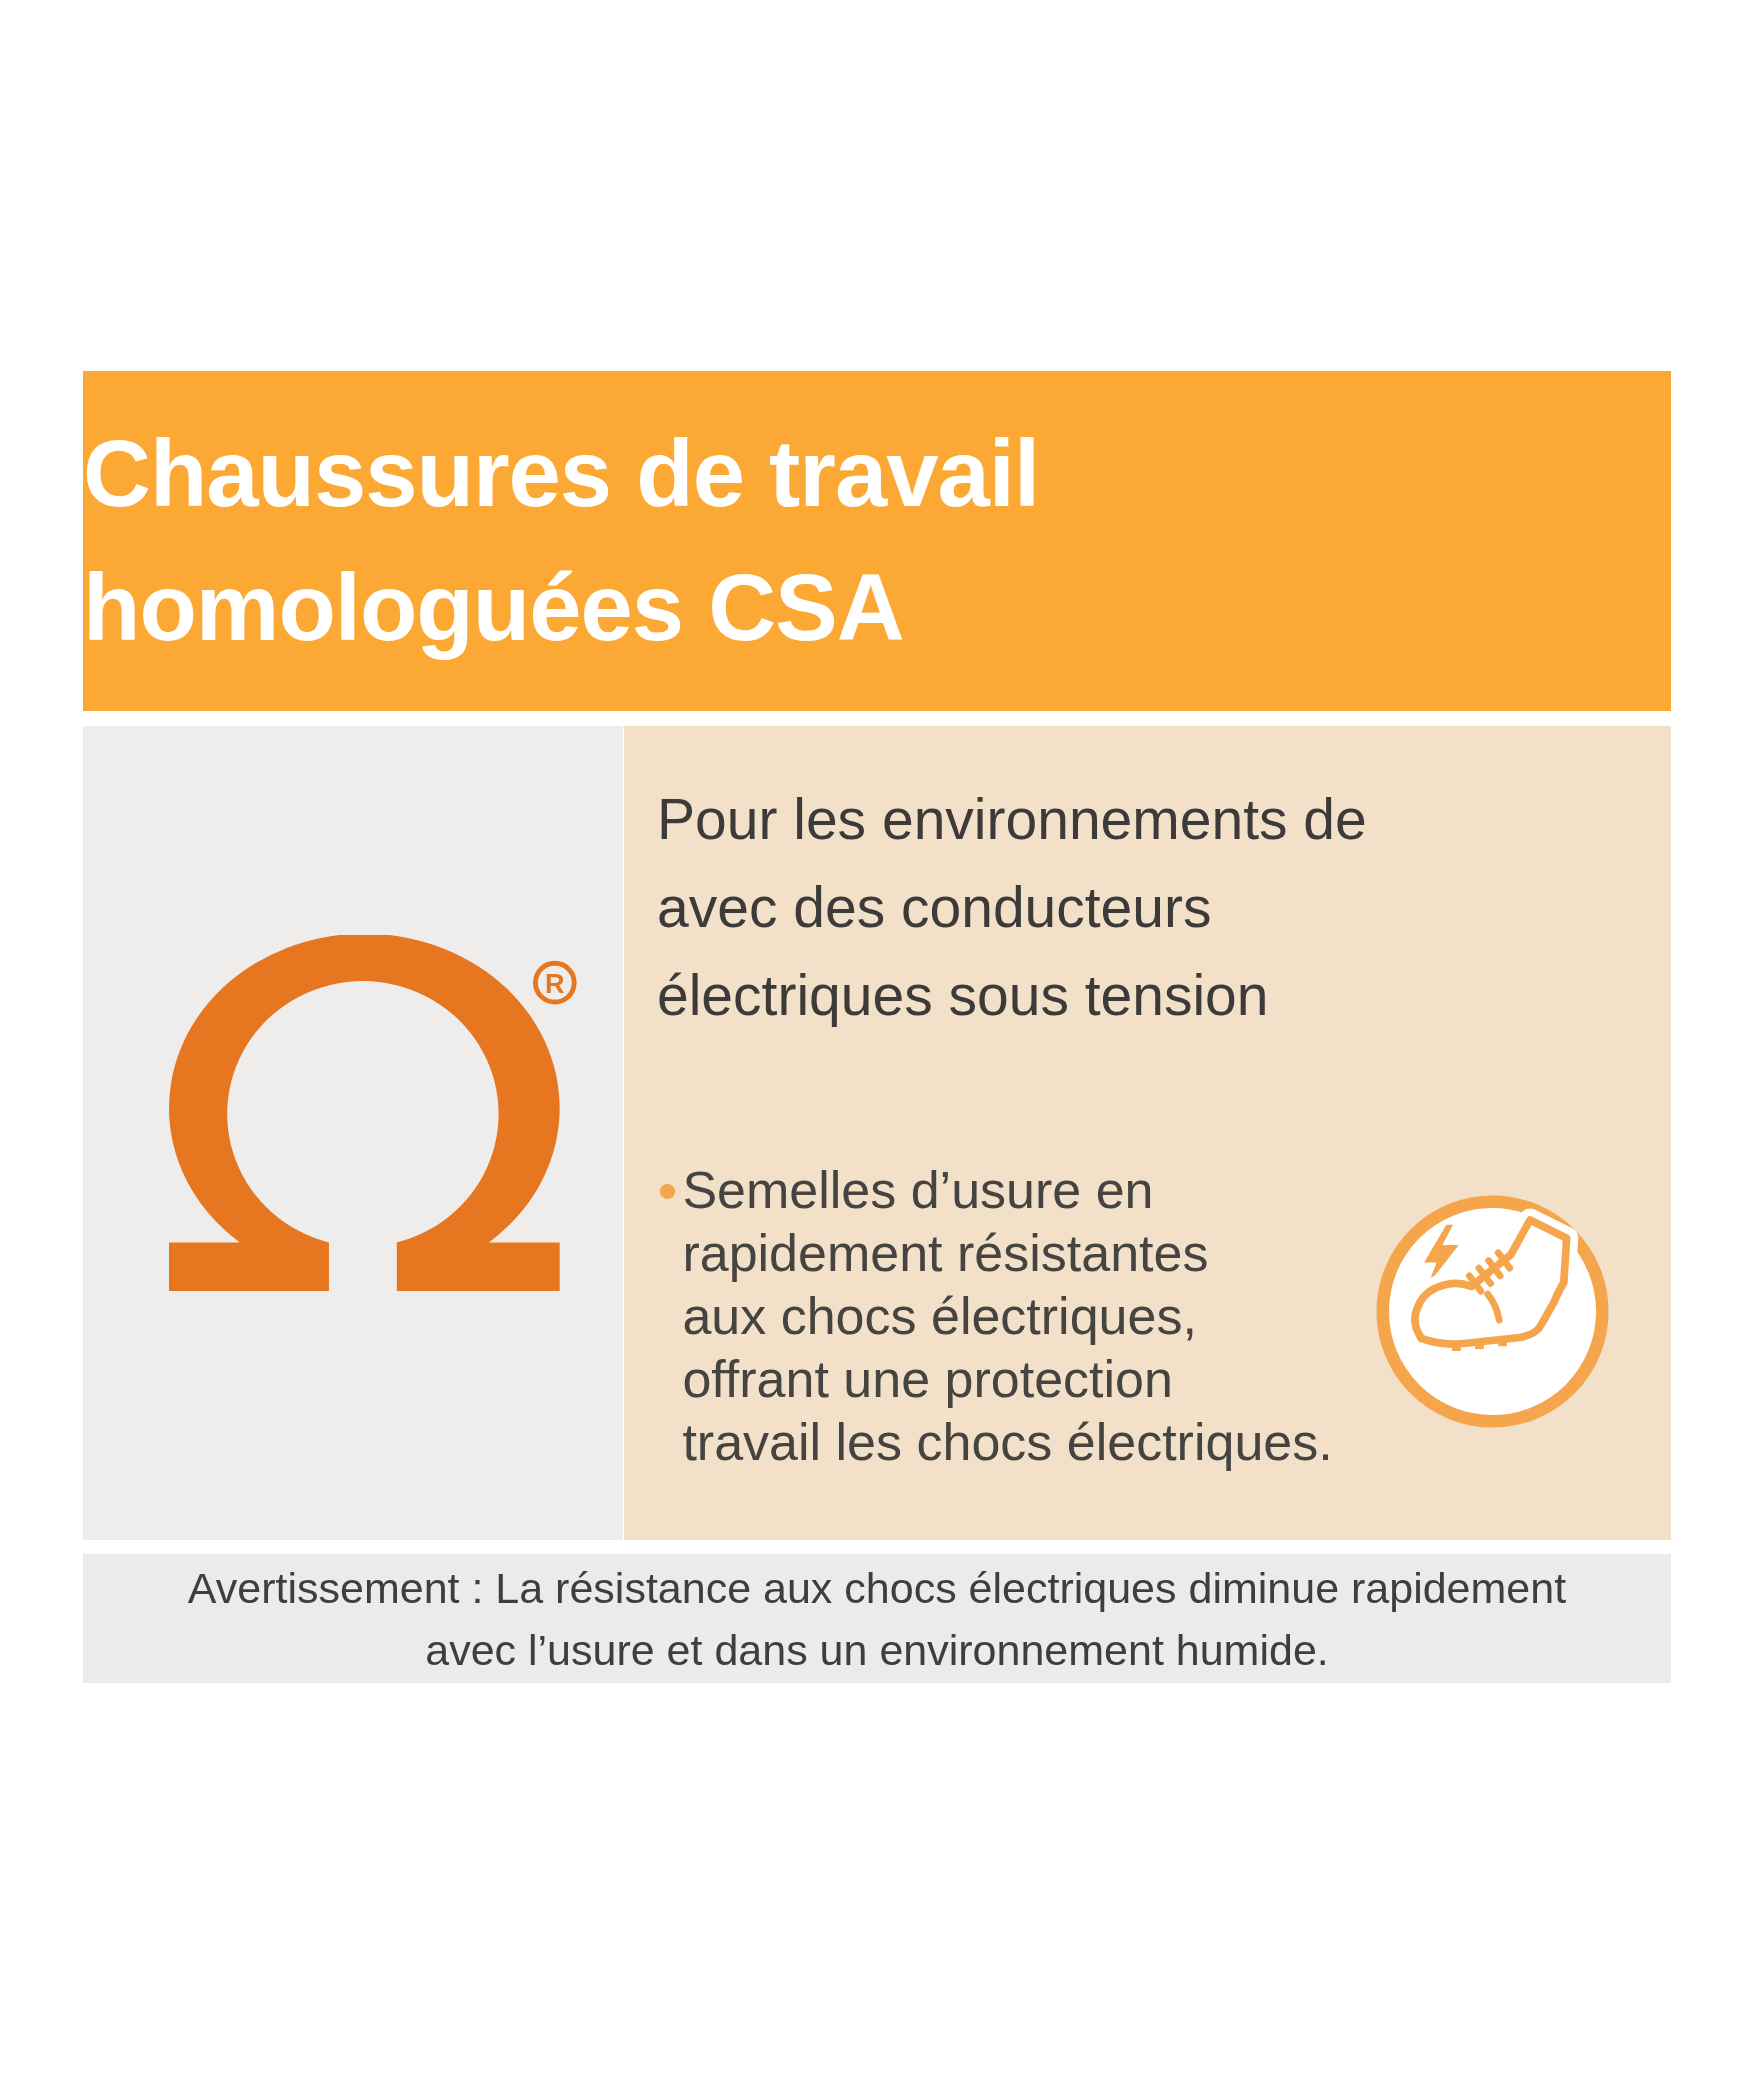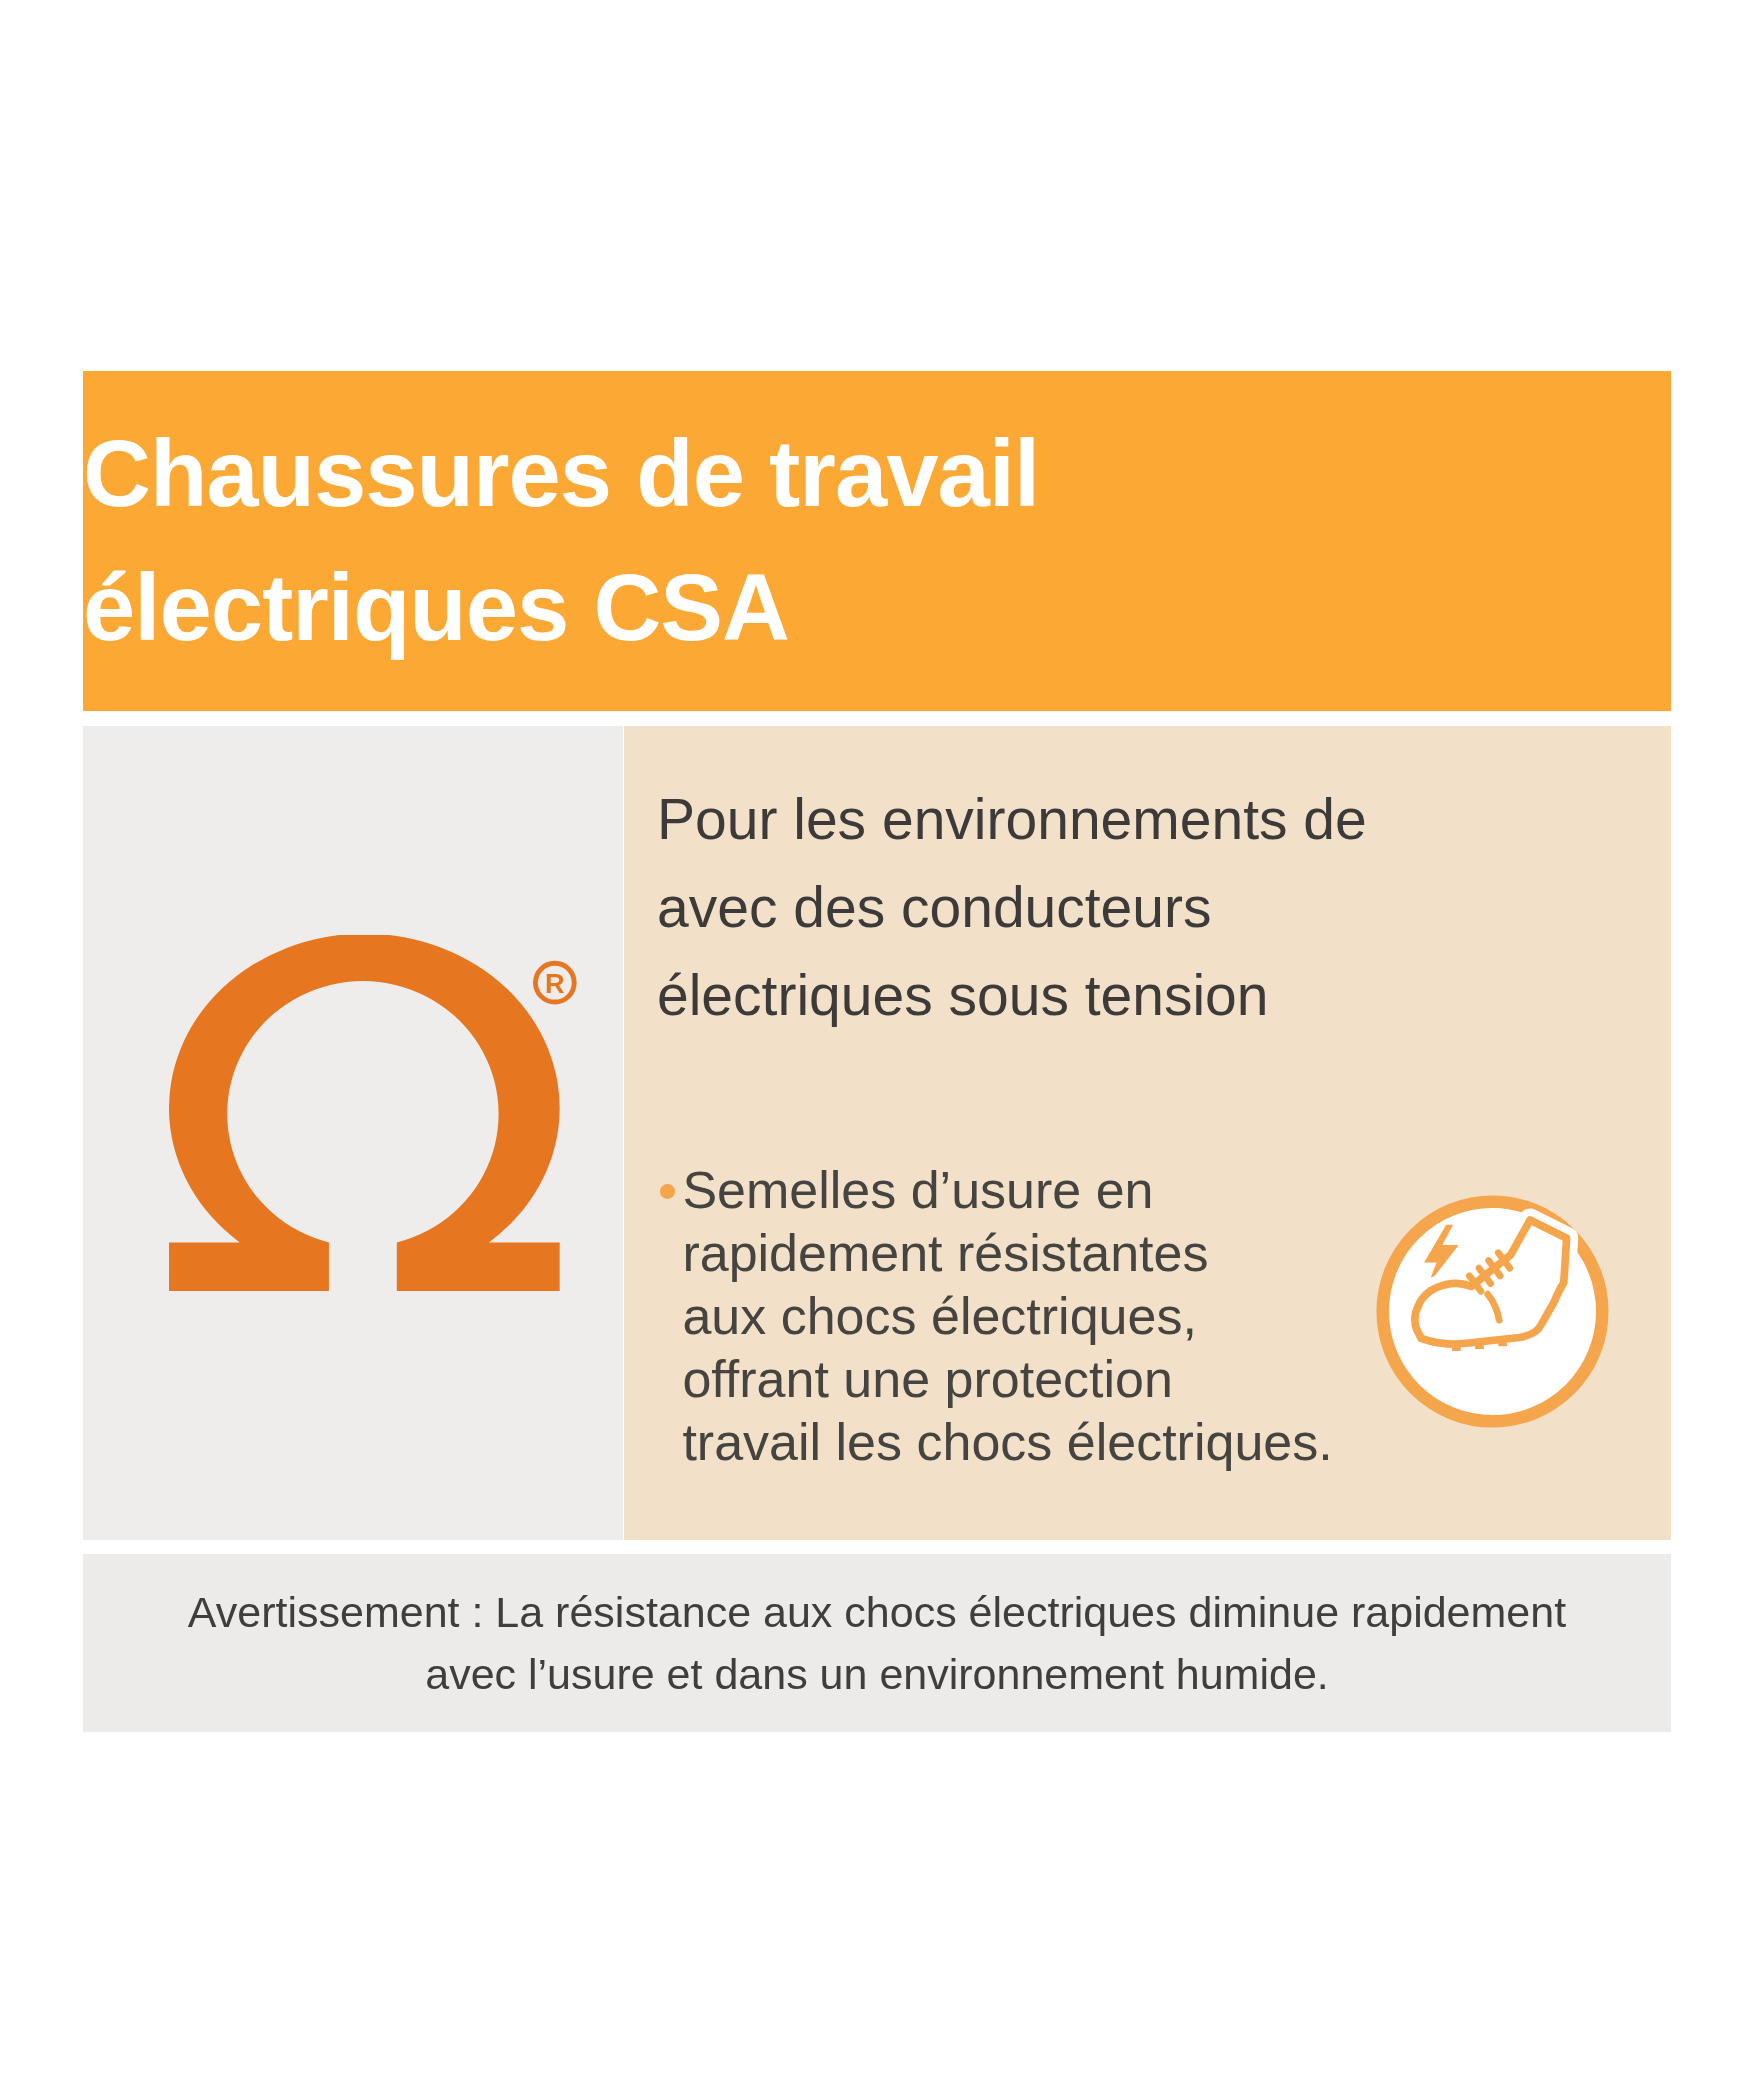--- a/index.html
+++ b/index.html
@@ -47,36 +47,36 @@
     margin-top:25px;margin-right:7.8px;flex:0 0 auto;
   }
   .bullet-text{
     font-size:52px;color:#454440;line-height:63px;
   }
   .bullet-text .line{white-space:nowrap;}
   .boot-icon-wrap{position:absolute;left:751px;top:468px;width:235px;height:235px;}
 
   
   .warning{
-    position:absolute;left:83px;top:1554px;width:1588px;height:178px;
+    position:absolute;left:83px;top:1554px;width:1588px;height:129px;
     background:#ECEBE9;
     display:flex;flex-direction:column;justify-content:center;align-items:center;
   }
   .warning .line{
     font-size:43px;color:#3F3E3C;line-height:62px;white-space:nowrap;
   }
 </style>
 </head>
 <body>
 
 <div id="canvas">
 
   <div class="header">
     <div class="line">Chaussures de travail</div>
-    <div class="line">électriques CSA</div>
+    <div class="line">homologuées CSA</div>
   </div>
 
   <div class="panel-left">
     <div class="omega-wrap">
       <svg width="412" height="359" viewBox="0 0 425 370">
         <path d="M 0 317 L 73 317
                  A 201.5 180 0 1 1 330 317
                  L 403 317 L 403 367 L 235 367 L 235 317
                  A 140 137 0 1 0 165 317
                  L 165 367 L 0 367 Z" fill="#E6761F"></path>

